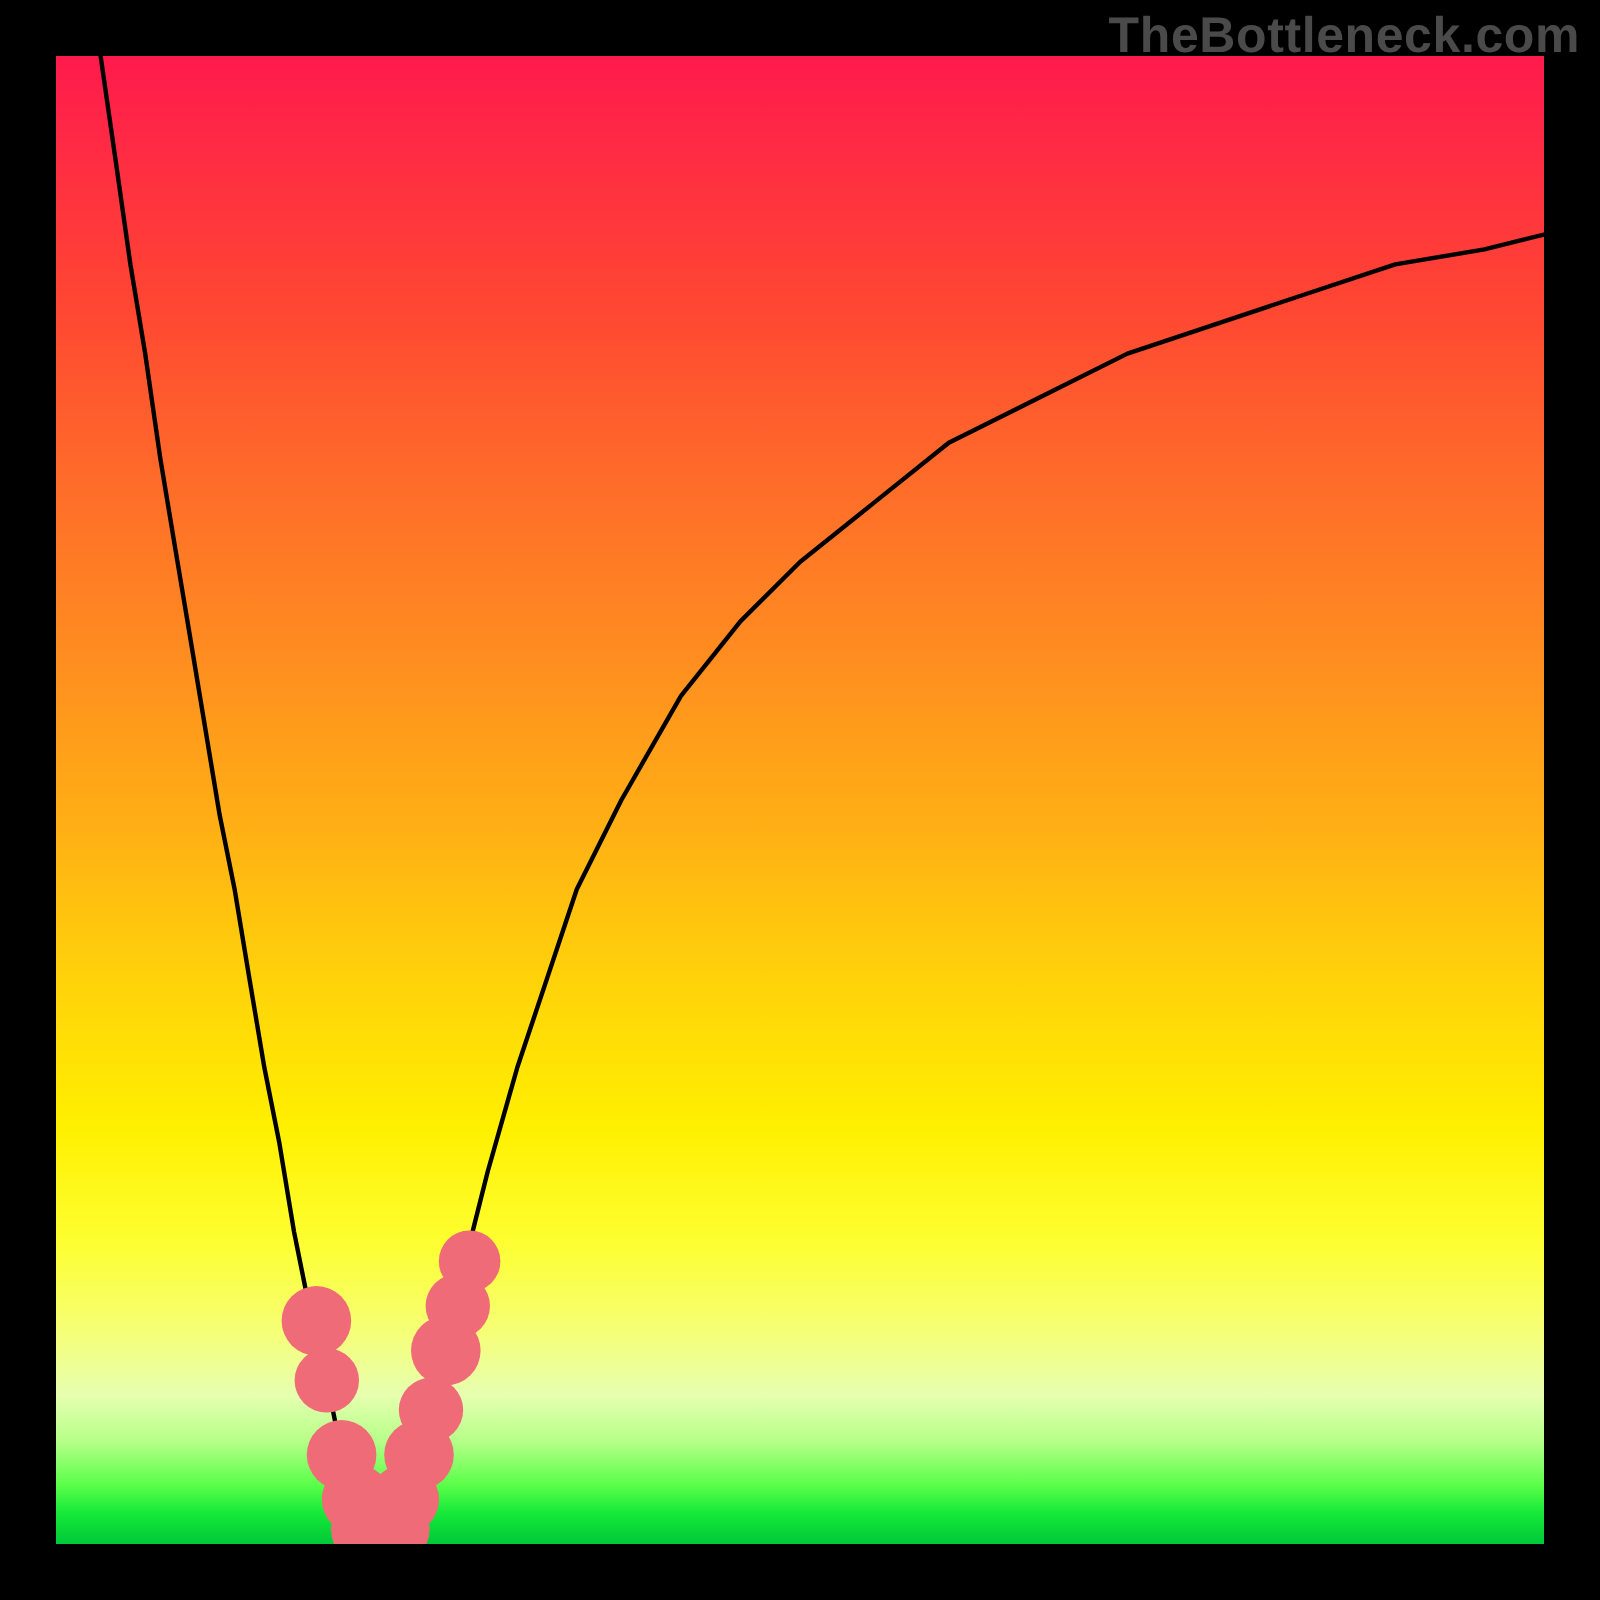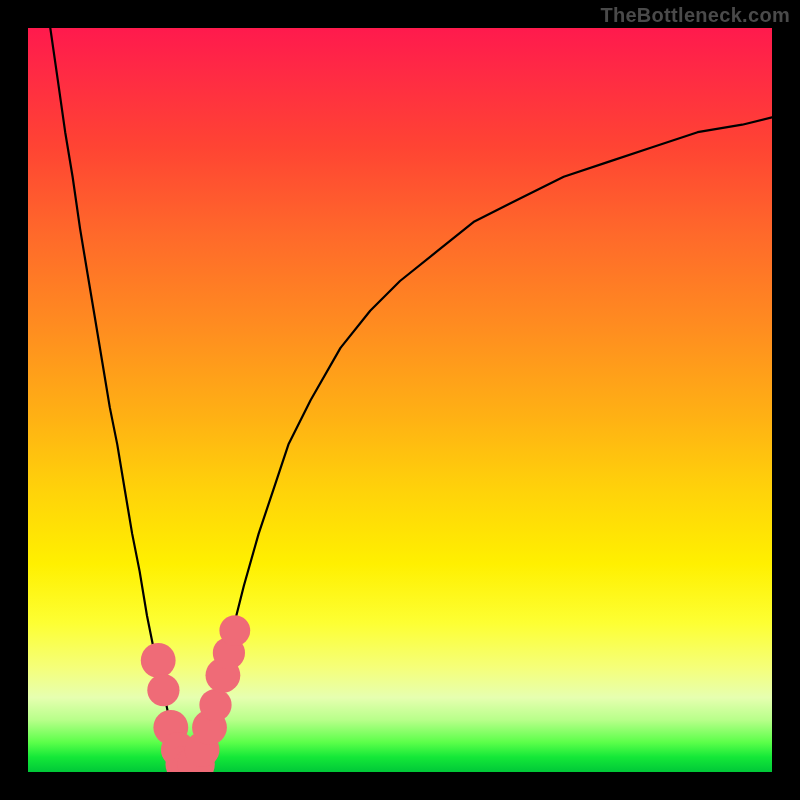--- a/index.html
+++ b/index.html
@@ -43,21 +43,21 @@
       #5cff4a 96%,
       #14e838 98%,
       #00c838 100%
     );
   }
   .watermark {
     position: absolute;
     top: 4px;
     right: 10px;
     color: #4a4a4a;
-    font-size: 20px;
+    font-size: 25px;
     font-weight: 600;
     letter-spacing: 0.3px;
     user-select: none;
   }
   svg.curve {
     position: absolute;
     left: 0;
     top: 0;
     width: 744px;
     height: 744px;

